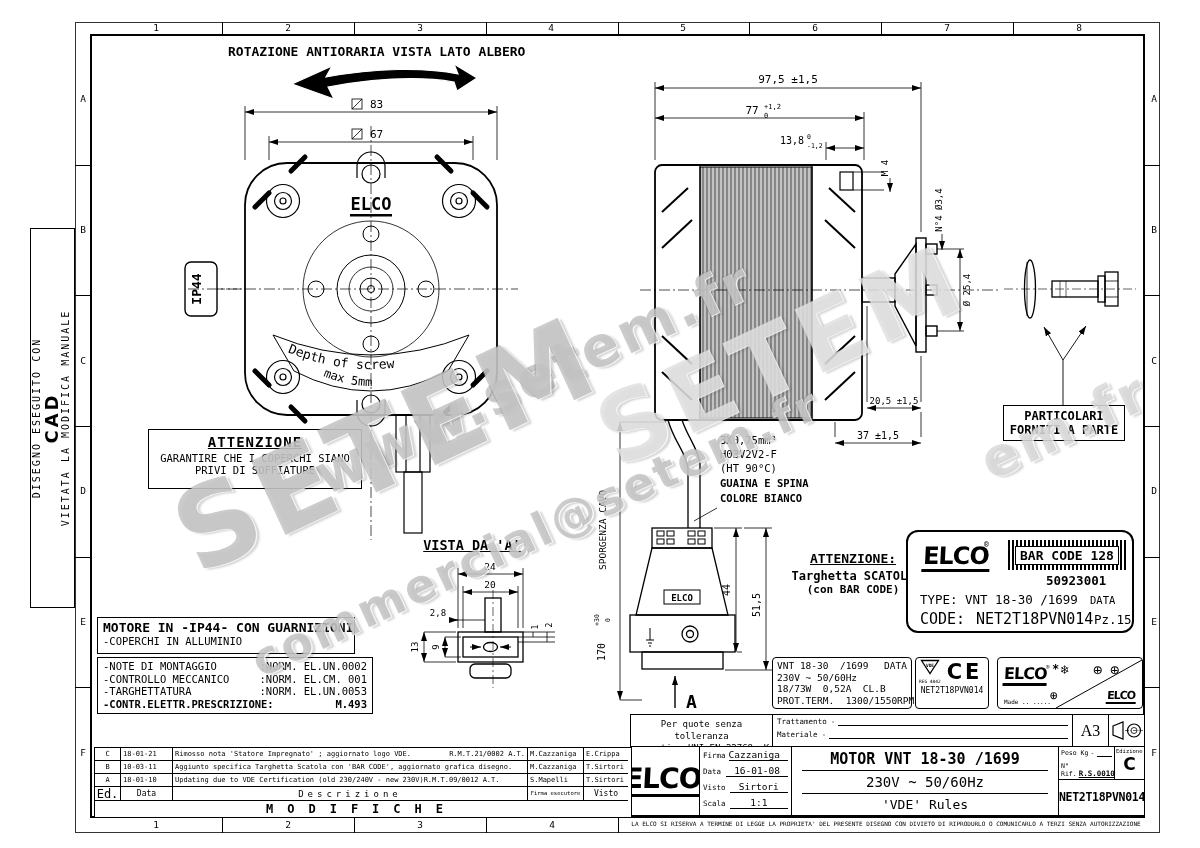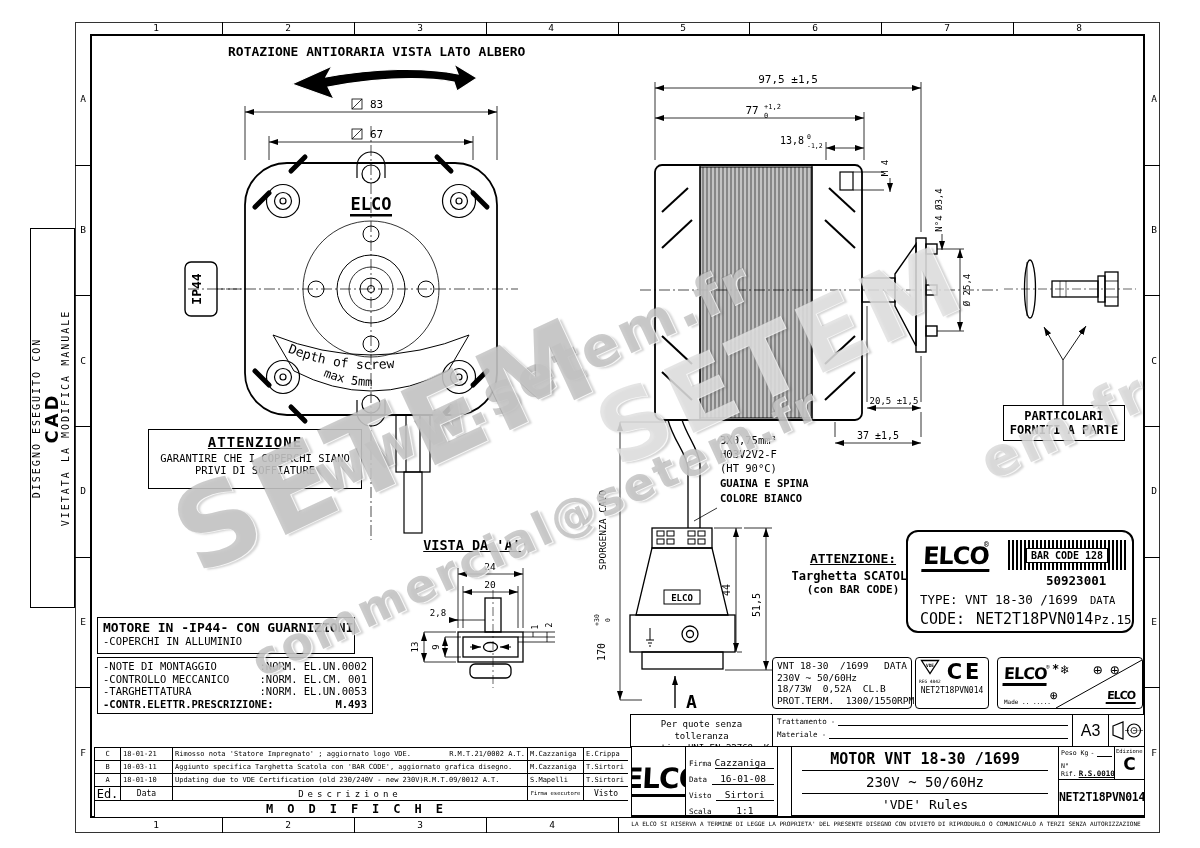--- a/index.html
+++ b/index.html
@@ -426,21 +426,21 @@
     <div class="b u" style="font-size:13px">ATTENZIONE:</div>
     <div class="b" style="font-size:12px;margin-top:3px">Targhetta SCATOLA</div>
     <div class="b" style="font-size:11px">(con BAR CODE)</div>
   </div>
 
   <div class="abs" style="left:906px;top:530px;width:228px;height:103px;border:2px solid #000;border-radius:12px;box-sizing:border-box;background:#fff">
     <span class="elco abs" style="left:14px;top:12px;font-size:24px">ELCO</span>
     <span class="abs" style="left:76px;top:8px;font-size:8px">®</span>
     <div class="abs" style="left:100px;top:8px;width:118px;height:30px;background:repeating-linear-gradient(90deg,#000 0 2px,#fff 2px 4px);
                 display:flex;align-items:center;justify-content:center">
-      <span class="b" style="font-size:10px;background:#fff;border:1px solid #000;padding:1px 4px;white-space:nowrap">BAR CODE 128</span>
+      <span class="b" style="font-size:13px;background:#fff;border:1px solid #000;padding:1px 4px;white-space:nowrap">BAR CODE 128</span>
     </div>
     <span class="abs b" style="left:138px;top:41px;font-size:12.5px">50923001</span>
     <span class="abs" style="left:12px;top:60px;font-size:12.5px">TYPE:</span>
     <span class="abs" style="left:57px;top:60px;font-size:12.5px">VNT 18-30 /1699</span>
     <span class="abs" style="left:182px;top:62px;font-size:10.5px">DATA</span>
     <span class="abs" style="left:12px;top:78px;font-size:15px">CODE:</span>
     <span class="abs" style="left:68px;top:78px;font-size:15px">NET2T18PVN014</span>
     <span class="abs" style="left:186px;top:80px;font-size:12.5px">Pz.15</span>
   </div>
 
@@ -515,37 +515,37 @@
       <span>Trattamento</span>
       <span style="margin-left:4px">-</span>
       <span class="fill-line"></span>
     </div>
     <div style="display:flex;align-items:flex-end;margin-top:4px">
       <span>Materiale</span>
       <span style="margin-left:4px">-</span>
       <span class="fill-line"></span>
     </div>
   </div>
-  <div class="cell ctr" style="left:1072px;top:714px;width:37px;height:33px;font-size:16px;line-height:31px;font-family:Liberation Sans, sans-serif">
+  <div class="cell ctr" style="left:1072px;top:714px;width:37px;height:33px;font-size:16px;line-height:31px;font-family:Liberation Serif, serif">
     <span>A3</span>
   </div>
   <div class="cell" style="left:1108px;top:714px;width:37px;height:33px">
     <svg width="35" height="31" viewBox="0 0 35 31" style="left:0;top:0">
       <path d="M4 11 L14 7 V24 L4 20 Z" fill="none" stroke="#000" stroke-width="1.2"></path>
       <circle cx="25" cy="15.5" r="6.5" fill="none" stroke="#000" stroke-width="1.2"></circle>
       <circle cx="25" cy="15.5" r="3" fill="none" stroke="#000" stroke-width="0.8"></circle>
       <line x1="16" y1="15.5" x2="34" y2="15.5" stroke="#000" stroke-width="0.6" stroke-dasharray="4 1.5 1 1.5"></line>
     </svg>
   </div>
 
   <div class="cell ctr" style="left:630px;top:746px;width:70px;height:70px;display:flex;align-items:center;justify-content:center">
     <span class="elco" style="font-size:28px">ELCO</span>
     <span style="font-size:8px;align-self:flex-start;margin-top:14px">®</span>
   </div>
-  <div class="cell" style="left:685px;top:746px;width:93px;height:70px;padding:10px 3px;box-sizing:border-box">
+  <div class="cell" style="left:699px;top:746px;width:93px;height:70px;padding:2px 3px;box-sizing:border-box">
     <div style="display:flex;align-items:baseline;height:16px">
       <span class="flabel">Firma</span>
       <span class="fvalue" style="margin-left:3px;flex:1">Cazzaniga</span>
     </div>
     <div style="display:flex;align-items:baseline;height:16px">
       <span class="flabel">Data</span>
       <span class="fvalue ctr" style="margin-left:5px;flex:1">16-01-08</span>
     </div>
     <div style="display:flex;align-items:baseline;height:16px">
       <span class="flabel">Visto</span>

